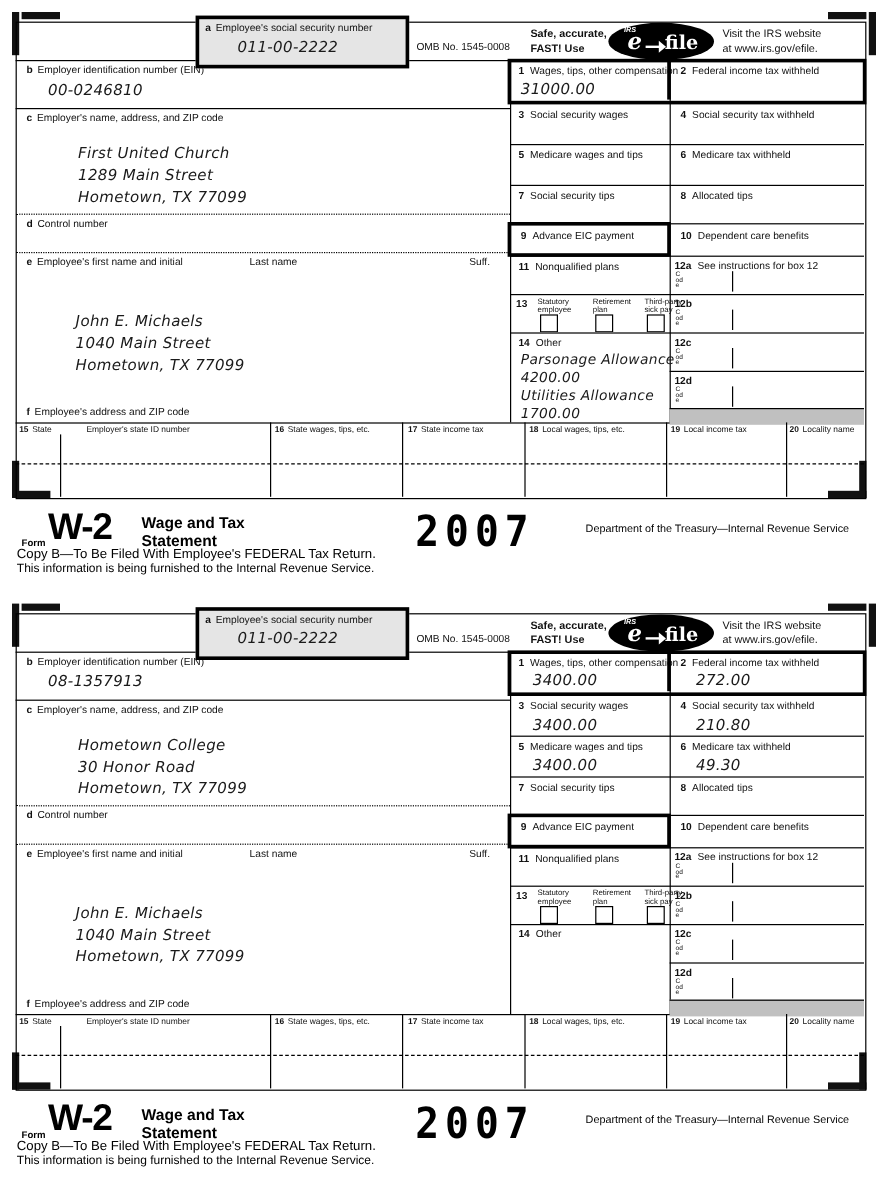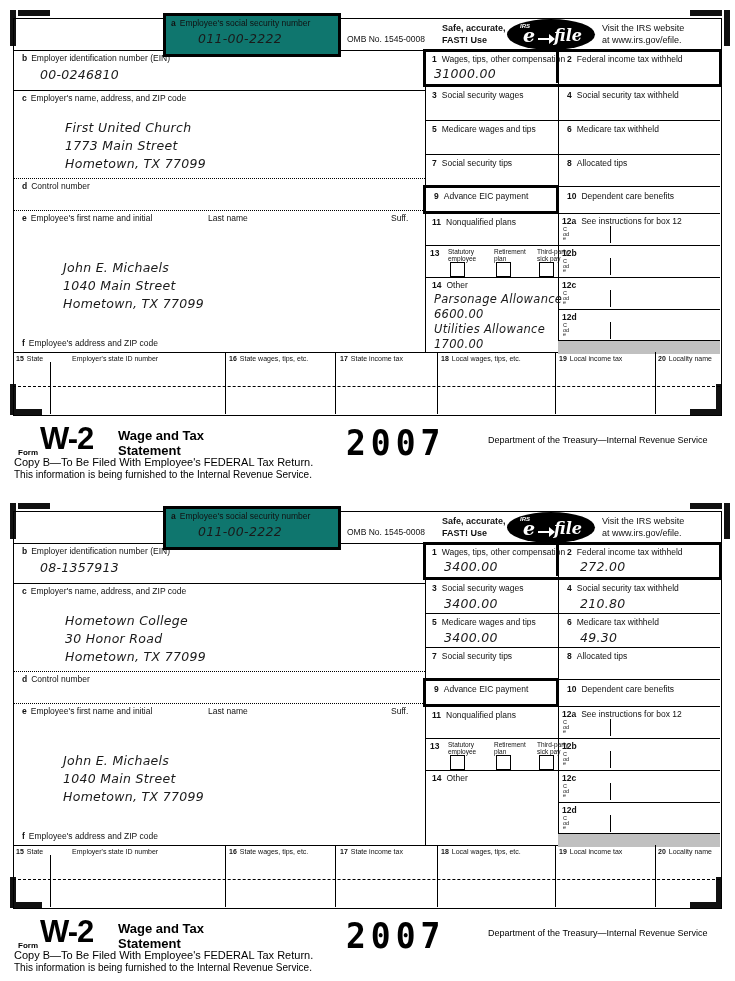--- a/index.html
+++ b/index.html
@@ -10,27 +10,27 @@
   .hl.dot{height:0;background:none;border-top:1px dotted #000;}
   .hl.dash{height:0;background:none;border-top:1px dashed #000;}
   .vl{position:absolute;width:1px;background:#000;}
   .outer{position:absolute;left:3px;top:8px;width:707px;height:396px;border:1px solid #000;}
   .bracket{position:absolute;background:#111;}
   .lbl{position:absolute;font-size:8.5px;line-height:10px;color:#111;white-space:nowrap;}
   .lbl .ltr{font-weight:bold;margin-right:4px;}
   .lbl .num{font-weight:bold;margin-right:5px;}
   .val{position:absolute;font-family:"DejaVu Sans",sans-serif;font-style:italic;font-size:12.5px;letter-spacing:.3px;color:#1a1a1a;white-space:nowrap;}
   .val.sm{font-size:11.5px;}
-  .ssnbox{position:absolute;left:153px;top:3px;width:172px;height:38px;border:3px solid #000;background:#0f766e;z-index:4;}
+  .ssnbox{position:absolute;left:153px;top:3px;width:172px;height:38px;border:3px solid #000;background:#e5e5e5;z-index:4;}
   .boldbox{position:absolute;border:3px solid #000;z-index:3;background:transparent;}
   .boldline{position:absolute;background:#000;z-index:3;}
   .efile{position:absolute;left:497px;top:9px;width:88px;height:31px;background:#000;border-radius:50%;color:#fff;z-index:2;}
   .efile .irs{position:absolute;left:13px;top:4px;font-size:6px;font-weight:bold;font-style:italic;}
   .efile .e{position:absolute;left:16px;top:5px;font-size:19px;font-weight:bold;font-style:italic;font-family:"DejaVu Serif",serif;}
-  .efile .file{position:absolute;left:47px;top:7px;font-size:16px;font-weight:bold;font-style:italic;font-family:"DejaVu Serif",serif;}
+  .efile .file{position:absolute;left:47px;top:7px;font-size:16px;font-weight:bold;font-family:"DejaVu Serif",serif;}
   .efile .arrowline{position:absolute;left:31px;top:19px;width:13px;height:2px;background:#fff;}
   .efile .arrowhead{position:absolute;left:42px;top:15px;width:0;height:0;border-left:6px solid #fff;border-top:5px solid transparent;border-bottom:5px solid transparent;}
   .small9{font-size:9px;} .bold{font-weight:bold;}
   .codev{position:absolute;width:7px;font-size:5.5px;line-height:4.5px;word-break:break-all;color:#111;}
   .cb{position:absolute;width:13px;height:13px;border:1px solid #000;background:#fff;}
   .cblbl{position:absolute;font-size:6.5px;line-height:7px;width:40px;color:#111;}
   .gray{position:absolute;left:548px;top:330px;width:162px;height:13px;border-top:1px solid #000;}
   .st-lbl{position:absolute;font-size:7px;line-height:8px;color:#111;white-space:nowrap;}
   .st-lbl .num{font-weight:bold;margin-right:3px;}
   .f-form{position:absolute;left:8px;top:438px;font-size:8px;font-weight:bold;}
@@ -91,21 +91,21 @@
     <span class="arrowhead"></span>
     <span class="file">file</span>
   </div>
   <div class="lbl small9" style="left:592px;top:13px;">Visit the IRS website</div>
   <div class="lbl small9" style="left:592px;top:25px;">at www.irs.gov/efile.</div>
 
   <div class="lbl" style="left:12px;top:43px;"><span class="ltr">b</span><span>Employer identification number (EIN)</span></div>
   <div class="val" style="left:30px;top:57px;text-align:right;">00-0246810</div>
   <div class="lbl" style="left:12px;top:83px;"><span class="ltr">c</span><span>Employer's name, address, and ZIP code</span></div>
   <div class="val" style="left:55px;top:110px;">First United Church</div>
-  <div class="val" style="left:55px;top:128px;">1773 Main Street</div>
+  <div class="val" style="left:55px;top:128px;">1289 Main Street</div>
   <div class="val" style="left:55px;top:146px;">Hometown, TX 77099</div>
   <div class="lbl" style="left:12px;top:171px;"><span class="ltr">d</span><span>Control number</span></div>
   <div class="lbl" style="left:12px;top:203px;"><span class="ltr">e</span><span>Employee's first name and initial</span></div>
   <div class="lbl" style="left:198px;top:203px;">Last name</div>
   <div class="lbl" style="left:381px;top:203px;">Suff.</div>
   <div class="val" style="left:53px;top:250px;">John E. Michaels</div>
   <div class="val" style="left:53px;top:268px;">1040 Main Street</div>
   <div class="val" style="left:53px;top:286px;">Hometown, TX 77099</div>
   <div class="lbl" style="left:12px;top:328px;"><span class="ltr">f</span><span>Employee's address and ZIP code</span></div>
 
@@ -137,21 +137,21 @@
   <div class="cblbl" style="left:527px;top:238px;">Third-party sick pay</div>
   <div class="cb" style="left:440px;top:252px;"></div>
   <div class="cb" style="left:486px;top:252px;"></div>
   <div class="cb" style="left:529px;top:252px;"></div>
   <div class="lbl" style="left:552px;top:238px;"><span class="num">12b</span></div>
   <div class="codev" style="left:553px;top:249px;">Code</div>
   <div class="vl" style="left:600px;top:248px;height:17px;"></div>
 
   <div class="lbl" style="left:422px;top:270px;"><span class="num">14</span><span>Other</span></div>
   <div class="val sm" style="left:424px;top:282px;">Parsonage Allowance</div>
-  <div class="val sm" style="left:424px;top:297px;">6600.00</div>
+  <div class="val sm" style="left:424px;top:297px;">4200.00</div>
   <div class="val sm" style="left:424px;top:312px;text-align:center;">Utilities Allowance</div>
   <div class="val sm" style="left:424px;top:327px;">1700.00</div>
   <div class="lbl" style="left:552px;top:270px;"><span class="num">12c</span></div>
   <div class="codev" style="left:553px;top:281px;">Code</div>
   <div class="vl" style="left:600px;top:280px;height:17px;"></div>
   <div class="lbl" style="left:552px;top:302px;"><span class="num">12d</span></div>
   <div class="codev" style="left:553px;top:313px;">Code</div>
   <div class="vl" style="left:600px;top:312px;height:17px;"></div>
   <div class="gray" style="background:#c0c0c0;"></div>
 

